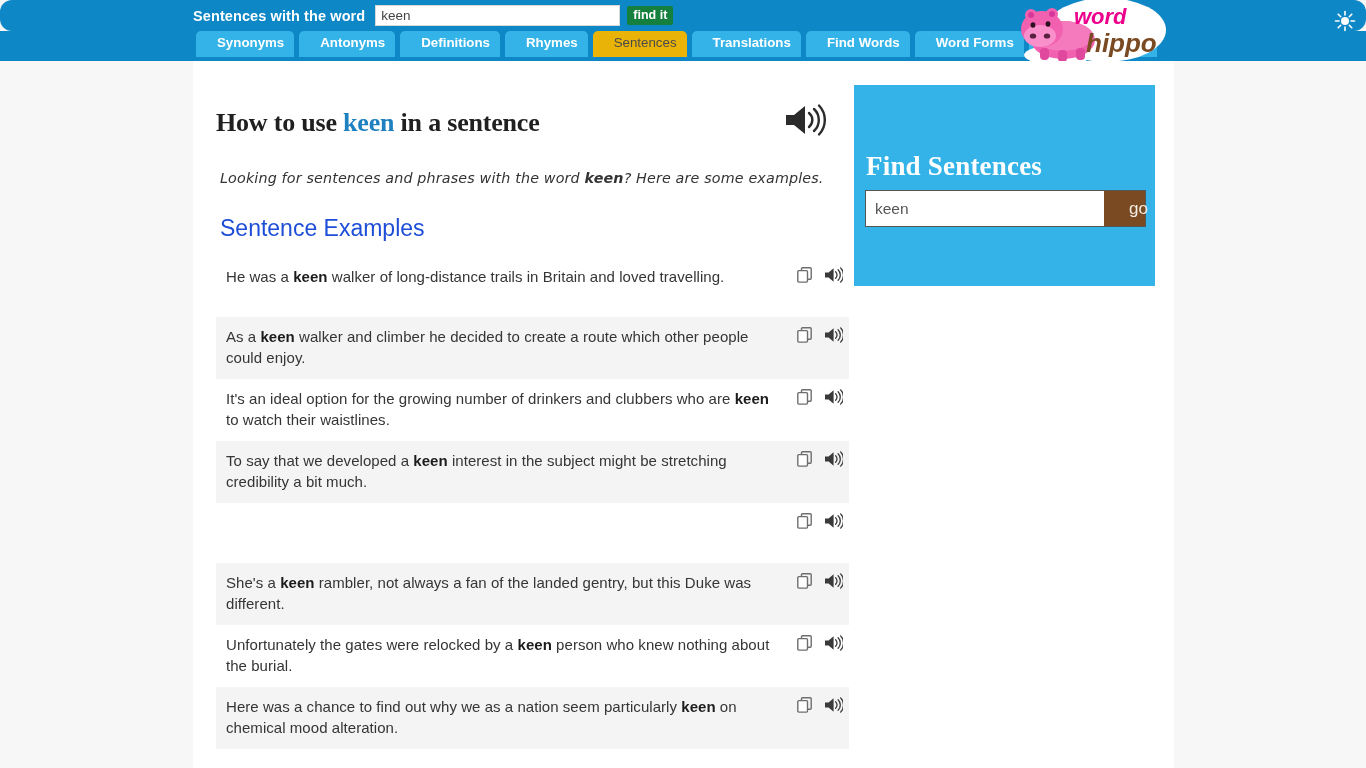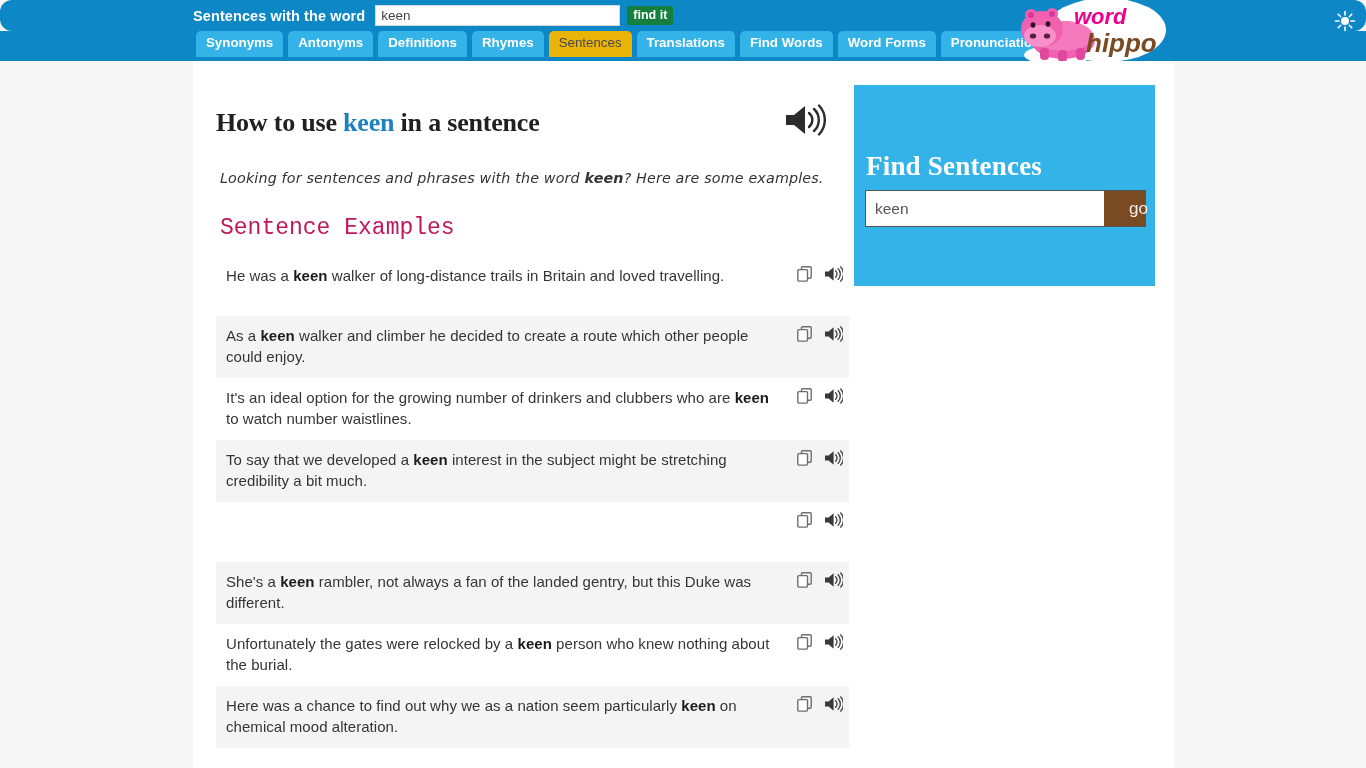--- a/index.html
+++ b/index.html
@@ -64,21 +64,21 @@
   }
   .navbar-inner {
     position: absolute; left: 196px; top: 0;
     display: flex; align-items: flex-start; gap: 5px;
   }
   .tab {
     background: #34b3e8;
     color: #ffffff;
     font-size: 13.3px;
     font-weight: bold;
-    padding: 5px 10px 6px 10px;
+    padding: 5px 10px 6px 21px;
     border-radius: 5px 5px 0 0;
     white-space: nowrap;
     cursor: pointer;
     line-height: 1.1;
   }
   .tab.active {
     background: #eab308;
     color: #4a4a4a;
     font-weight: normal;
   }
@@ -141,24 +141,24 @@
     font-family: "DejaVu Sans", sans-serif;
     font-style: italic;
     font-size: 14.3px;
     color: #333333;
     margin: 23px 0 0 4px;
     letter-spacing: .15px;
   }
   .subtitle b { font-weight: bold; }
 
   h2.section-title {
-    font-family: Liberation Mono, monospace;
+    font-family: Liberation Sans, sans-serif;
     font-size: 23px;
     font-weight: normal;
-    color: #be185d;
+    color: #1d4ed8;
     margin: 29px 0 15px 4px;
   }
 
   
   .sentences {
     margin-top: 11px;
     width: 633px;
   }
   .sentence-row {
     position: relative;
@@ -339,21 +339,21 @@
                 </svg></span>
               <span class="icon-btn"><svg width="19" height="16" viewBox="0 0 19 16">
                   <path d="M1 5.5 h3.6 L9.6 1.3 v13.4 L4.6 10.5 H1 Z" fill="#3a3a3a"></path>
                   <path d="M11.6 4.8 a4.3 4.3 0 0 1 0 6.4" stroke="#3a3a3a" stroke-width="1.3" fill="none" stroke-linecap="round"></path>
                   <path d="M14.1 2.8 a7.2 7.2 0 0 1 0 10.4" stroke="#3a3a3a" stroke-width="1.3" fill="none" stroke-linecap="round"></path>
                   <path d="M16.6 0.9 a10 10 0 0 1 0 14.2" stroke="#3a3a3a" stroke-width="1.3" fill="none" stroke-linecap="round"></path>
                 </svg></span>
             </div>
           </div>
           <div class="sentence-row">
-            <div class="sentence-text"><span>It's an ideal option for the growing number of drinkers and clubbers who are </span><b>keen</b><span> to watch number waistlines.</span></div>
+            <div class="sentence-text"><span>It's an ideal option for the growing number of drinkers and clubbers who are </span><b>keen</b><span> to watch their waistlines.</span></div>
             <div class="row-actions">
               <span class="icon-btn"><svg width="15" height="16" viewBox="0 0 15 16">
                   <rect x="4.5" y="0.8" width="9.7" height="11.5" rx="1" fill="none" stroke="#6e6e6e" stroke-width="1.4"></rect>
                   <rect x="0.8" y="3.6" width="9.7" height="11.5" rx="1" fill="#ffffff" stroke="#6e6e6e" stroke-width="1.4"></rect>
                 </svg></span>
               <span class="icon-btn"><svg width="19" height="16" viewBox="0 0 19 16">
                   <path d="M1 5.5 h3.6 L9.6 1.3 v13.4 L4.6 10.5 H1 Z" fill="#3a3a3a"></path>
                   <path d="M11.6 4.8 a4.3 4.3 0 0 1 0 6.4" stroke="#3a3a3a" stroke-width="1.3" fill="none" stroke-linecap="round"></path>
                   <path d="M14.1 2.8 a7.2 7.2 0 0 1 0 10.4" stroke="#3a3a3a" stroke-width="1.3" fill="none" stroke-linecap="round"></path>
                   <path d="M16.6 0.9 a10 10 0 0 1 0 14.2" stroke="#3a3a3a" stroke-width="1.3" fill="none" stroke-linecap="round"></path>

